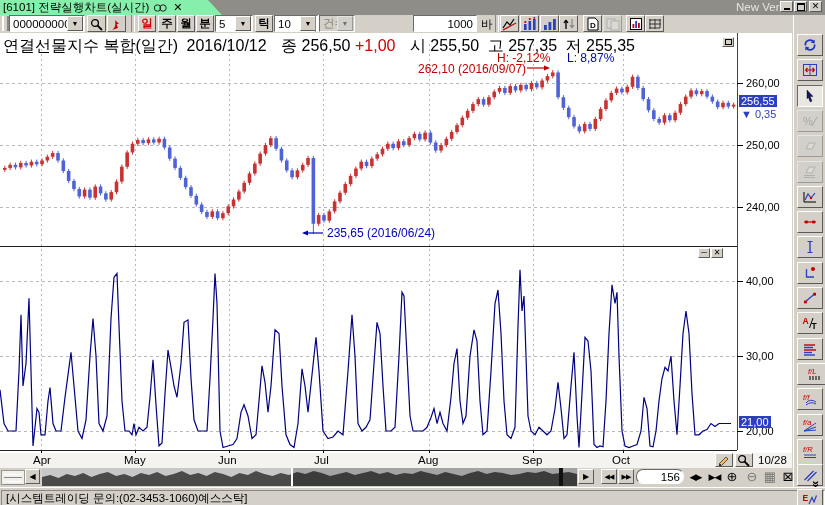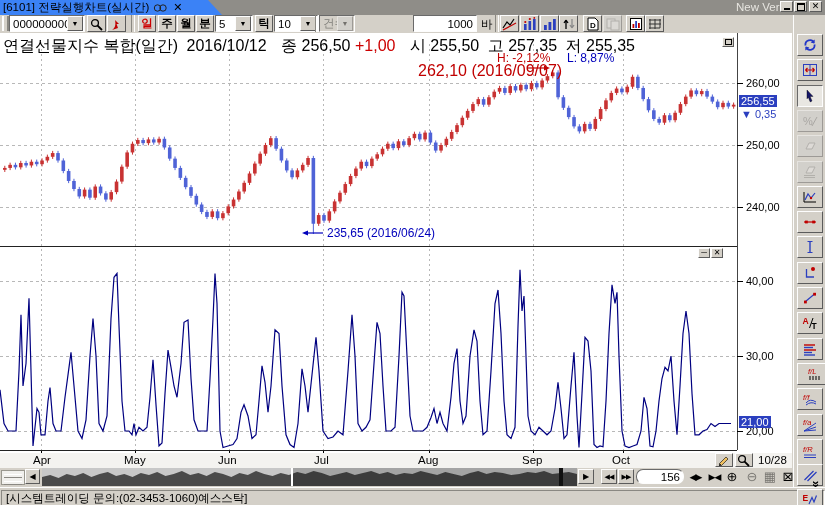--- a/index.html
+++ b/index.html
@@ -4,21 +4,21 @@
 <style>
   html,body{margin:0;padding:0}
   #app{position:relative;width:825px;height:505px;background:#d4d0c8;
        font-family:"Liberation Sans","DejaVu Sans",sans-serif;font-size:12px;color:#000;overflow:hidden}
   .abs{position:absolute}
   .raised{background:#d4d0c8;border:1px solid;border-color:#fdfdfd #5b5b5b #5b5b5b #fdfdfd}
   .pressed{background:#e9e7e2;border:1px solid;border-color:#6a6a6a #fdfdfd #fdfdfd #6a6a6a}
   .btn{display:flex;align-items:center;justify-content:center;cursor:default;box-sizing:border-box}
   .dis{opacity:.45;filter:grayscale(1)}
   .titlebar{left:0;top:0;width:825px;height:15px;background:#8f8d88}
-  .tab{left:0;top:0;height:15px;width:222px;background:#3b82f6;display:flex;align-items:center;
+  .tab{left:0;top:0;height:15px;width:222px;background:#86efac;display:flex;align-items:center;
        clip-path:polygon(0 0,208px 0,222px 100%,0 100%);padding-left:3px;box-sizing:border-box}
   .tab-title{font-size:11.5px;letter-spacing:0;white-space:nowrap}
   .winbtn{width:13px;height:11px;font-size:9px;line-height:9px}
   .combo{display:flex;align-items:center;box-sizing:border-box;background:#fff;
          border:1px solid;border-color:#6a6a6a #fdfdfd #fdfdfd #6a6a6a;height:17px}
   .combo .val{flex:1;padding-left:3px;font-size:11.5px;white-space:nowrap;overflow:hidden}
   .combo .arw{width:14px;height:13px;margin-right:1px;background:#d4d0c8;border:1px solid;
               border-color:#fdfdfd #5b5b5b #5b5b5b #fdfdfd;display:flex;align-items:center;justify-content:center;
               font-size:7px;color:#000}
   .tbtn{width:18px;height:17px;font-size:11.5px;font-weight:bold}
@@ -502,21 +502,21 @@
     <span style="margin-left:4px">고</span>
     <span>257,35</span>
     <span style="margin-left:4px">저</span>
     <span>255,35</span>
   </div>
   <div class="abs raised btn mini" style="left:722px;top:37px">
     <span style="border:1px solid #000;width:5px;height:4px"></span>
   </div>
   <span class="abs" style="left:497px;top:51px;color:#c00000;font-size:12px">H: -2,12%</span>
   <span class="abs" style="left:567px;top:51px;color:#0000bb;font-size:12px">L: 8,87%</span>
-  <span class="abs" style="left:418px;top:62px;color:#c00000;font-size:16px">262,10 (2016/09/07)</span>
+  <span class="abs" style="left:418px;top:62px;color:#c00000;font-size:12px">262,10 (2016/09/07)</span>
   <span class="abs" style="left:327px;top:226px;color:#0000bb;font-size:12px">235,65 (2016/06/24)</span>
 
   <span class="abs axis-lbl" style="left:746px;top:77px">260,00</span>
   <span class="abs axis-lbl" style="left:746px;top:139px">250,00</span>
   <span class="abs axis-lbl" style="left:746px;top:201px">240,00</span>
   <span class="abs badge" style="left:739px;top:95px">256,55</span>
   <span class="abs" style="left:741px;top:108px;color:#2b3fbf;font-size:11px">▼ 0,35</span>
 
   <div class="abs raised btn mini" style="left:698px;top:248px">─</div>
   <div class="abs raised btn mini" style="left:711px;top:248px">✕</div>

